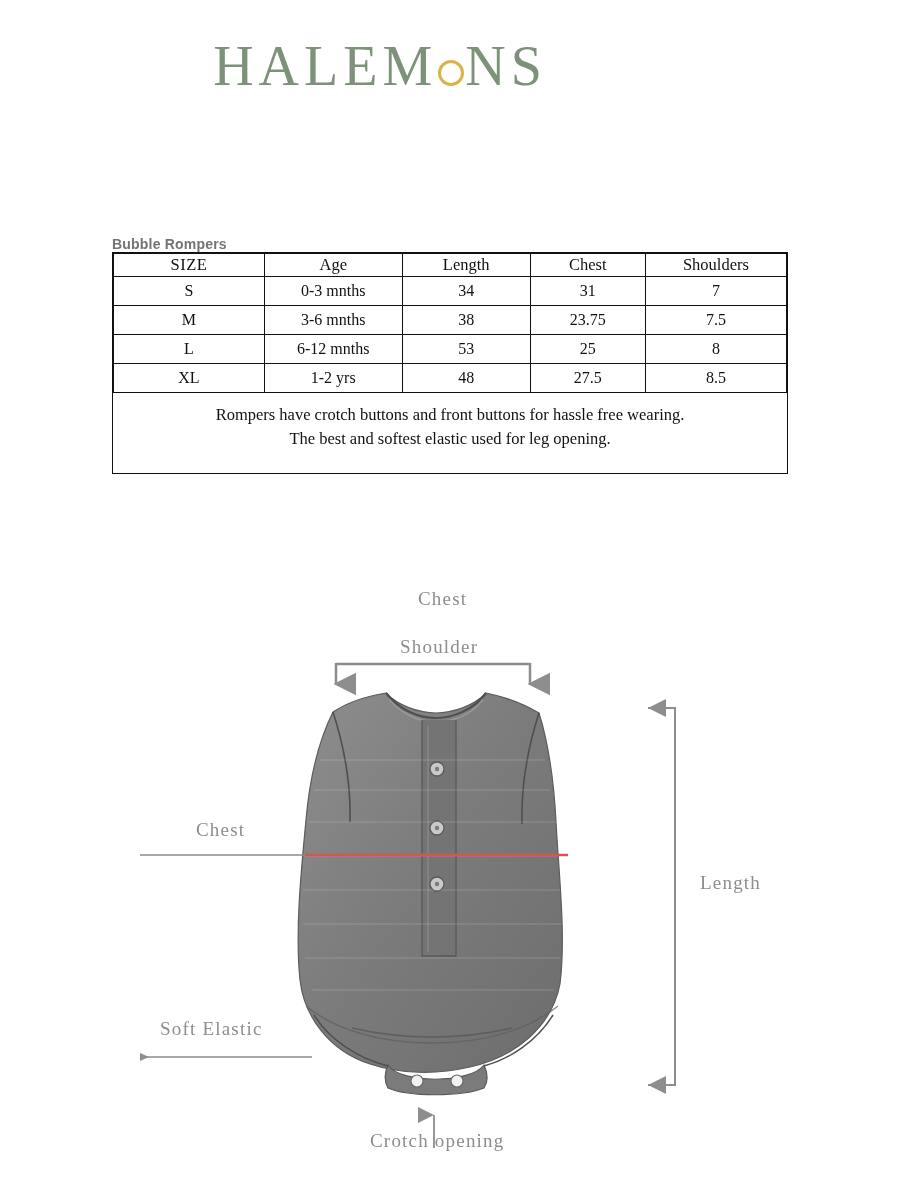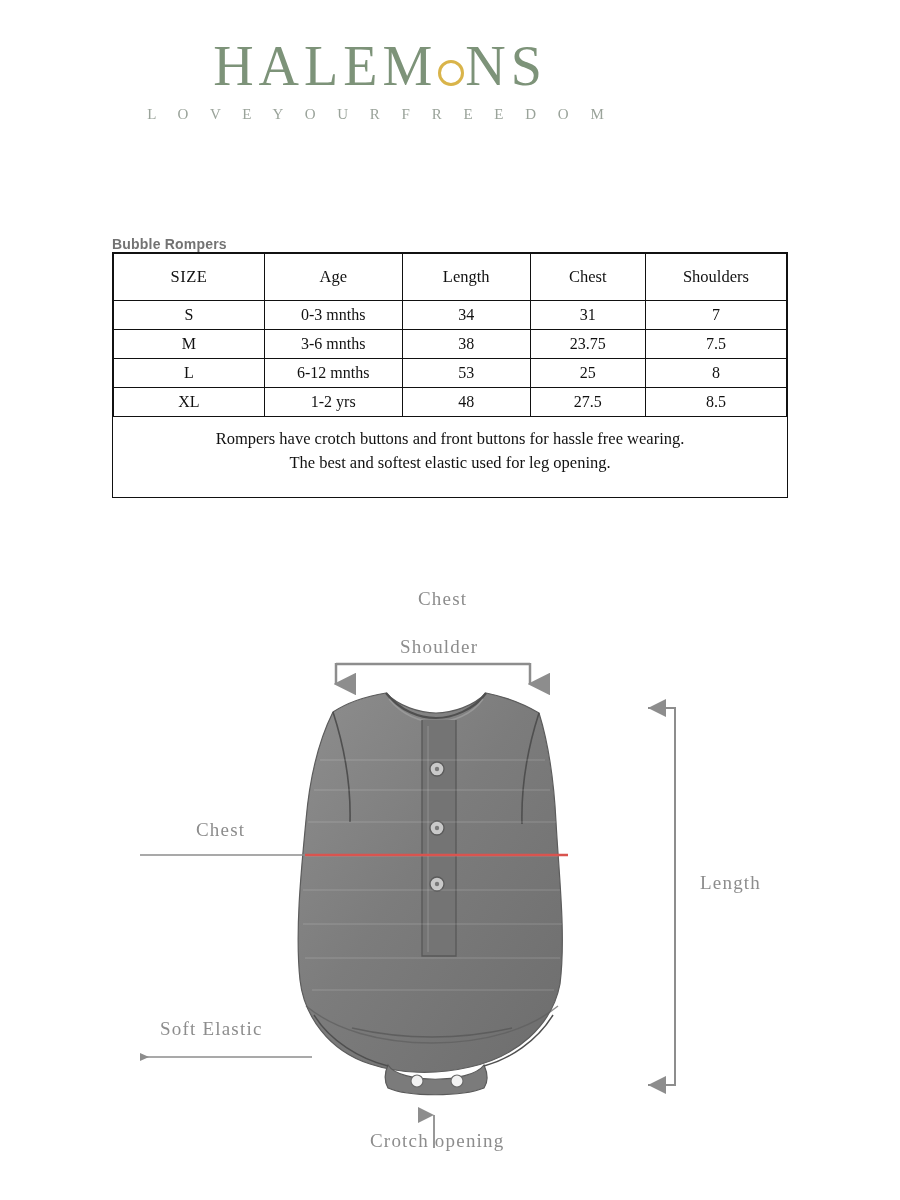--- a/index.html
+++ b/index.html
@@ -91,21 +91,21 @@
     font-weight: bold;
     font-size: 18px !important;
     padding: 7px 2px !important;
     border-left: 0 !important;
     border-right: 0 !important;
     border-top: 0 !important;
   }
   .col-head {
     font-weight: normal;
     font-size: 16.5px !important;
-    padding: 13px 2px !important;
+    padding: 1px 2px !important;
   }
   .col-head.size-col { font-family: "Liberation Serif", serif; letter-spacing: 0.5px;}
   .data-cell { font-size: 16px; padding: 5px 2px !important; }
   .note-cell {
     border-left: 0 !important;
     border-right: 0 !important;
     border-bottom: 0 !important;
     padding: 10px 12px 22px 12px !important;
     font-size: 16.5px !important;
     line-height: 1.45;
@@ -140,21 +140,20 @@
     width: 900px; height: 620px;
   }
 </style>
 </head>
 <body>
 
 <div class="brand">
   <div class="brand-name">
     <span>HALEM</span><span class="o-ring"></span><span>NS</span>
   </div>
-  <div class="brand-tag">L O V E   Y O U R   F R E E D O M</div>
 </div>
 
 <div class="doc-title">Bubble Rompers</div>
 
 <div class="table-wrap">
   <table class="size-table">
     <tbody>
     <tr>
       <th class="col-head size-col" style="width:22.5%">SIZE</th>
       <th class="col-head" style="width:20.5%">Age</th>

